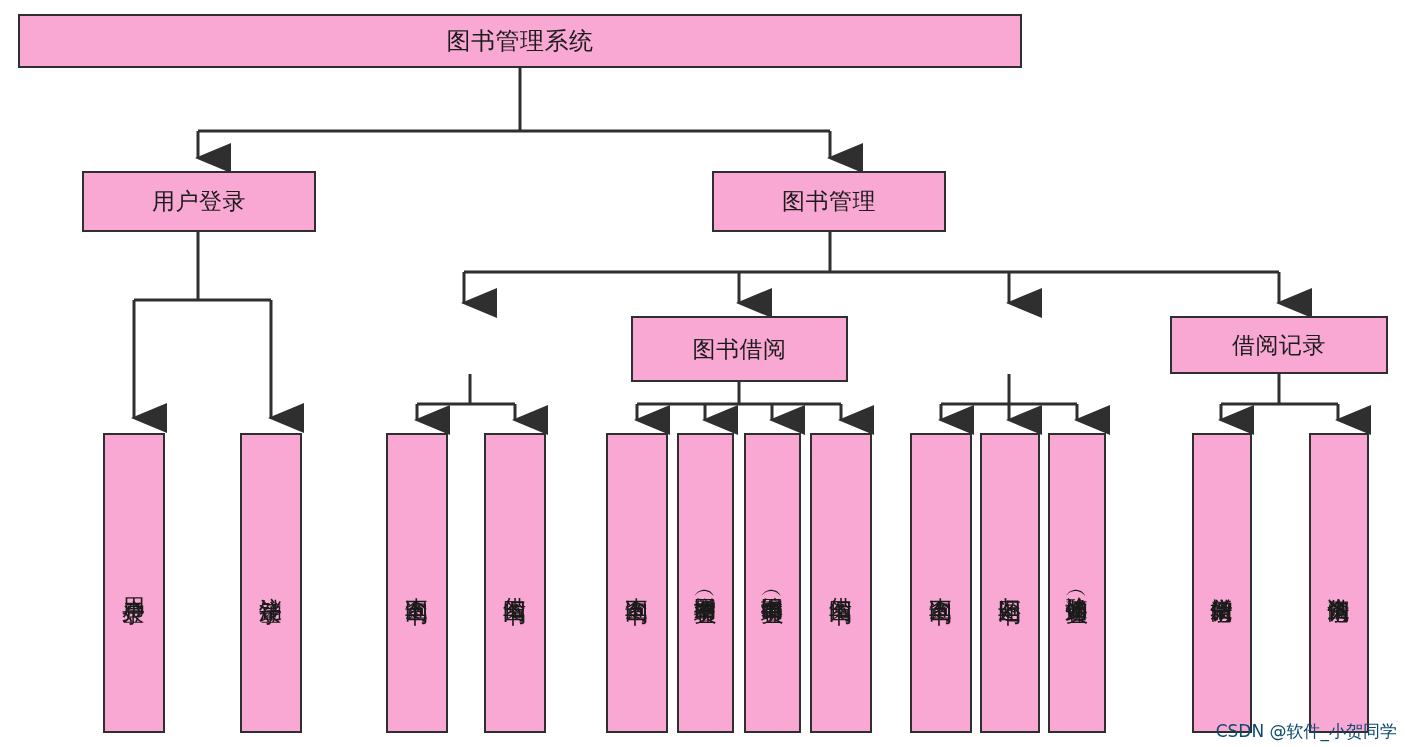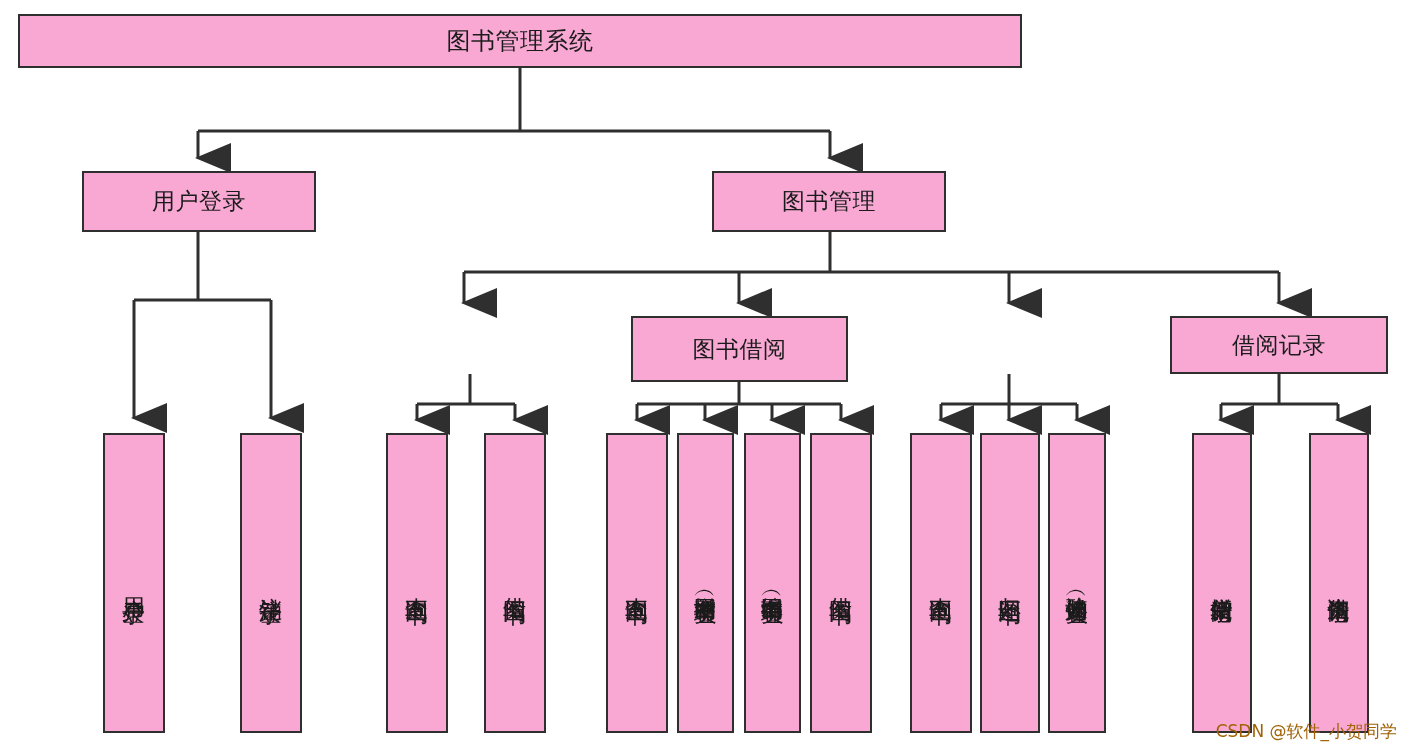--- a/index.html
+++ b/index.html
@@ -67,21 +67,21 @@
   }
   .node.vert.narrow .label {
     font-size: 22px;
     letter-spacing: 1px;
   }
   #watermark {
     position: absolute;
     right: 8px;
     bottom: 4px;
     font-size: 17px;
-    color: #a16207;
+    color: #0c4a6e;
     white-space: nowrap;
     z-index: 5;
     font-family: "DejaVu Sans", "Liberation Sans", sans-serif;
   }
 </style>
 </head>
 <body>
 
 <div id="canvas">
 

